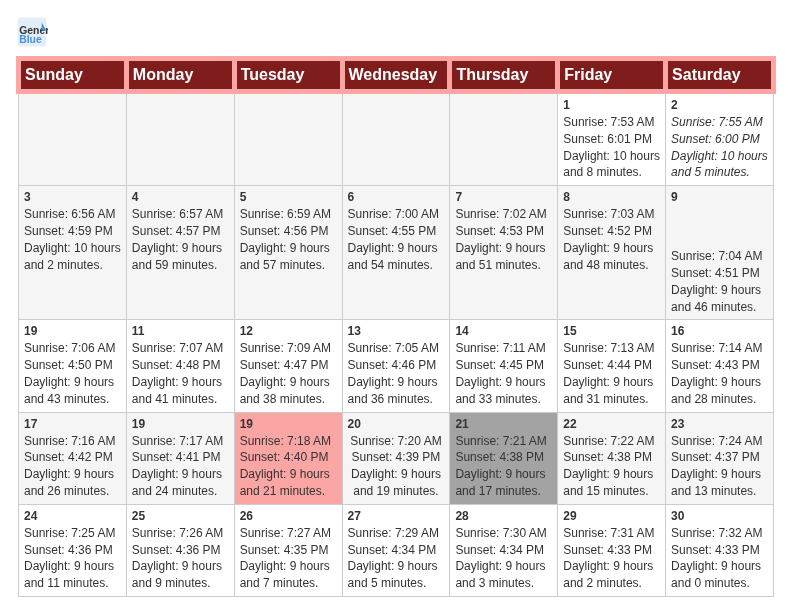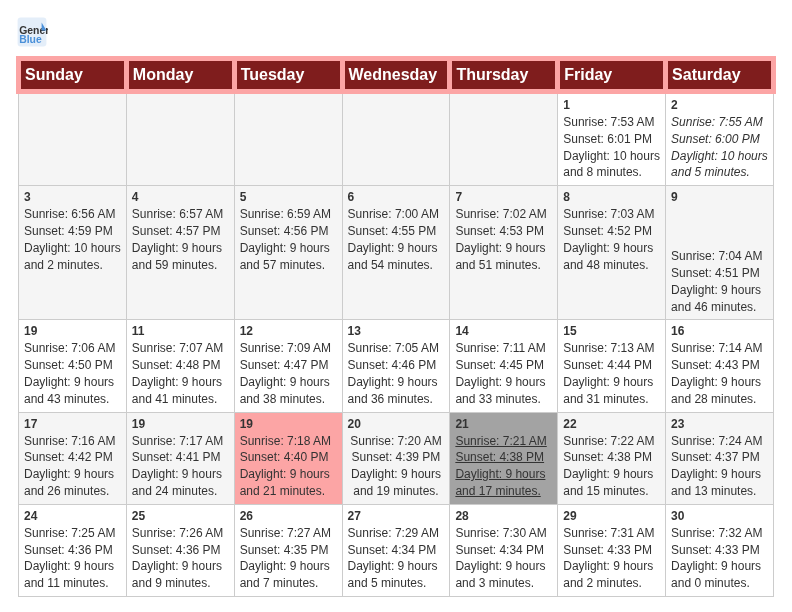--- a/index.html
+++ b/index.html
@@ -248,21 +248,21 @@
 Daylight: 9 hours and 21 minutes.</div>
         </td>
         <td style="background: rgb(245, 245, 245); margin-top: 32px;">
           <span class="day-num">20</span>
           <div class="day-info" style="white-space: pre-line; text-align: center;">Sunrise: 7:20 AM
 Sunset: 4:39 PM
 Daylight: 9 hours and 19 minutes.</div>
         </td>
         <td style="background: #a3a3a3;">
           <span class="day-num">21</span>
-          <div class="day-info" style="white-space: pre-line; text-decoration: underline;">Sunrise: 7:21 AM
+          <div class="day-info" style="white-space: pre-line;">Sunrise: 7:21 AM
 Sunset: 4:38 PM
 Daylight: 9 hours and 17 minutes.</div>
         </td>
         <td style="background: rgb(245, 245, 245);">
           <span class="day-num">22</span>
           <div class="day-info" style="white-space: pre-line;">Sunrise: 7:22 AM
 Sunset: 4:38 PM
 Daylight: 9 hours and 15 minutes.</div>
         </td>
         <td style="background: rgb(245, 245, 245);">

